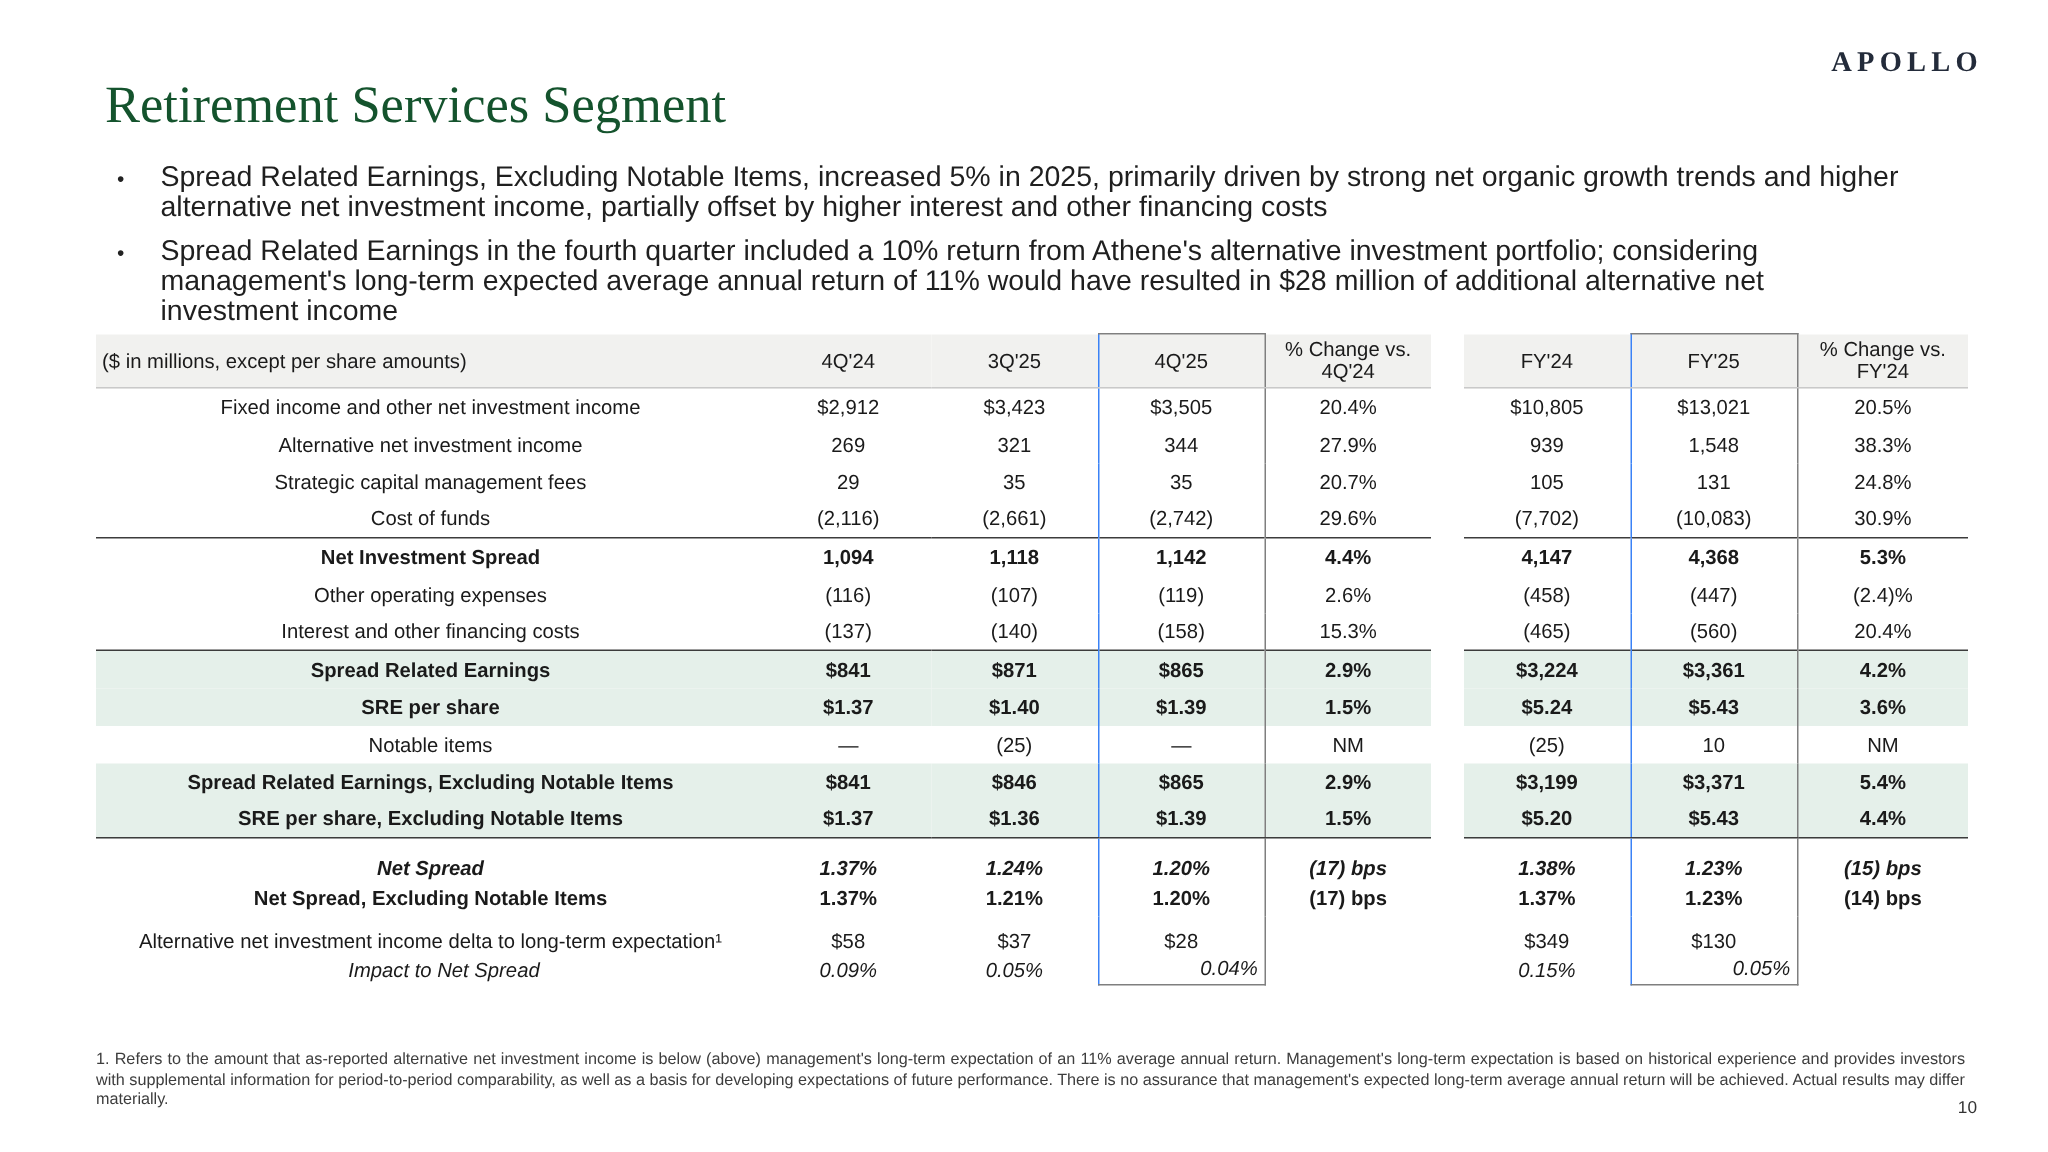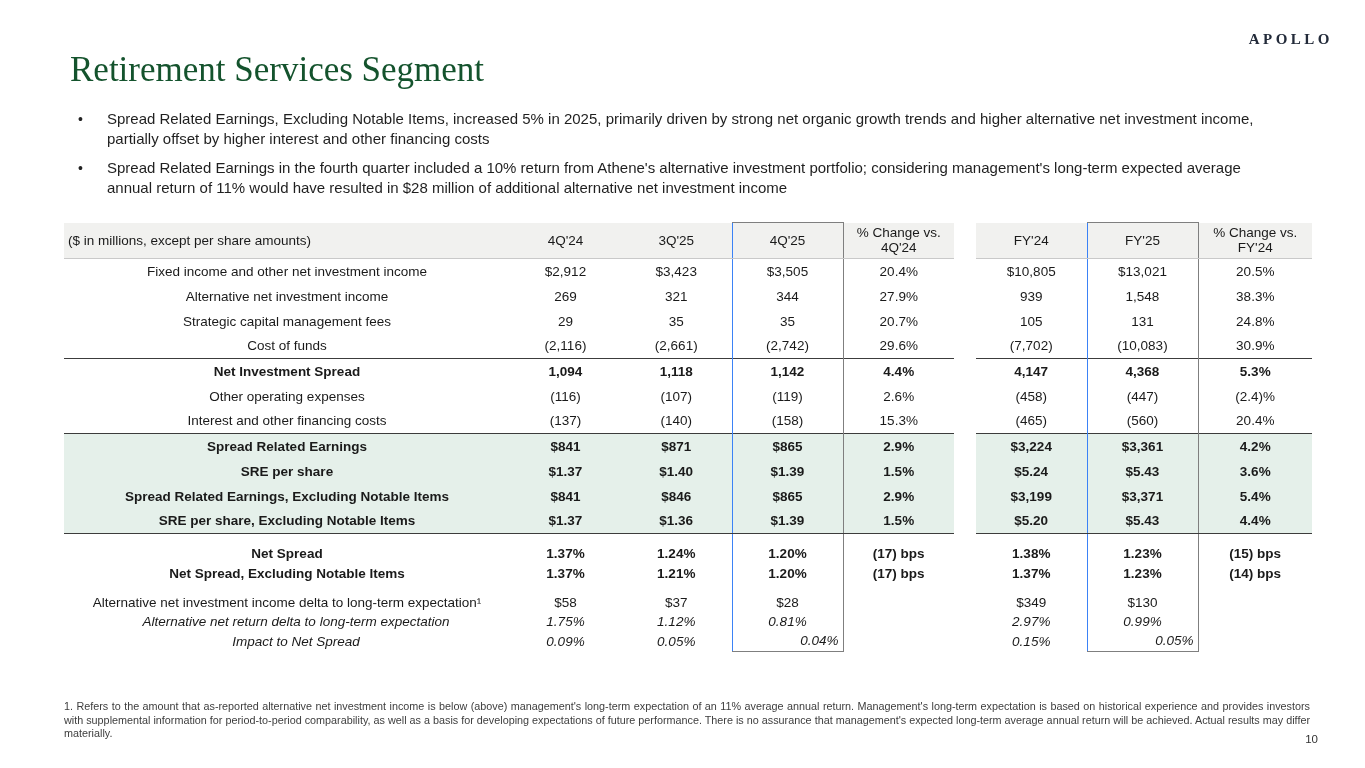--- a/index.html
+++ b/index.html
@@ -8,23 +8,23 @@
   .slide {
     position: relative;
     width: 1365px;
     height: 768px;
     background: #ffffff;
     overflow: hidden;
   }
   .logo {
     position: absolute;
     top: 31px;
-    right: 32px;
+    right: 43px;
     font-family: "Liberation Serif", serif;
-    font-size: 15px;
+    font-size: 19px;
     font-weight: 600;
     letter-spacing: 3.5px;
     color: #232b3a;
   }
   .title {
     position: absolute;
     top: 50px;
     left: 70px;
     font-family: "Liberation Serif", serif;
     font-size: 35px;
@@ -39,21 +39,21 @@
   }
   .bullet-row { display: flex; margin-bottom: 9px; }
   .bullet-marker {
     width: 29px;
     flex: 0 0 29px;
     font-size: 14px;
     line-height: 20px;
     color: #222222;
   }
   .bullet-text {
-    font-size: 15px;
+    font-size: 19px;
     line-height: 20px;
     color: #1f1f1f;
   }
   table.fin {
     position: absolute;
     top: 222px;
     left: 64px;
     border-collapse: collapse;
     table-layout: fixed;
     width: 1248px;
@@ -81,21 +81,21 @@
   .boxed { border-left: 1px solid #3b82f6; border-right: 1px solid #7f7f7f; }
   thead .boxed { border-top: 1px solid #7f7f7f; }
   tr:last-child td.boxed { border-bottom: 1px solid #7f7f7f; text-align: right; }
   tr.bold td { font-weight: bold; }
   tr.highlight td { background: #e5f0ea; }
   tr.highlight td.gap-col { background: #ffffff; }
   tr.line-above td { border-top: 1.5px solid #3c3c3c; }
   tr.line-above td.gap-col { border-top: none; }
   tr.line-below td { border-bottom: 1.5px solid #3c3c3c; }
   tr.line-below td.gap-col { border-bottom: none; }
-  tr.gap-above td { padding-top: 12px; }
+  tr.gap-above td { padding-top: 12px; font-style: italic; }
   tr.gap-above-sm td { padding-top: 8px; }
   tr.italic td { font-style: italic; height: 20px; }
   tr.italic td.label { padding-left: 22px; }
   .footnote {
     position: absolute;
     top: 700px;
     left: 64px;
     width: 1246px;
     font-size: 10.8px;
     line-height: 13.5px;
@@ -248,20 +248,31 @@
       <td class="label">SRE per share</td>
       <td class="val">$1.37</td>
       <td class="val">$1.40</td>
       <td class="val boxed">$1.39</td>
       <td class="val">1.5%</td>
       <td class="gap-col"></td>
       <td class="val">$5.24</td>
       <td class="val boxed">$5.43</td>
       <td class="val">3.6%</td>
     </tr>
+        <tr>
+      <td class="label">Notable items</td>
+      <td class="val">—</td>
+      <td class="val">(25)</td>
+      <td class="val boxed">—</td>
+      <td class="val">NM</td>
+      <td class="gap-col"></td>
+      <td class="val">(25)</td>
+      <td class="val boxed">10</td>
+      <td class="val">NM</td>
+    </tr>
         <tr class="bold highlight">
       <td class="label">Spread Related Earnings, Excluding Notable Items</td>
       <td class="val">$841</td>
       <td class="val">$846</td>
       <td class="val boxed">$865</td>
       <td class="val">2.9%</td>
       <td class="gap-col"></td>
       <td class="val">$3,199</td>
       <td class="val boxed">$3,371</td>
       <td class="val">5.4%</td>
@@ -304,31 +315,20 @@
       <td class="val">$58</td>
       <td class="val">$37</td>
       <td class="val boxed">$28</td>
       <td class="val"></td>
       <td class="gap-col"></td>
       <td class="val">$349</td>
       <td class="val boxed">$130</td>
       <td class="val"></td>
     </tr>
         <tr class="italic">
-      <td class="label">Alternative net return delta to long-term expectation</td>
-      <td class="val">1.75%</td>
-      <td class="val">1.12%</td>
-      <td class="val boxed">0.81%</td>
-      <td class="val"></td>
-      <td class="gap-col"></td>
-      <td class="val">2.97%</td>
-      <td class="val boxed">0.99%</td>
-      <td class="val"></td>
-    </tr>
-        <tr class="italic">
       <td class="label">Impact to Net Spread</td>
       <td class="val">0.09%</td>
       <td class="val">0.05%</td>
       <td class="val boxed">0.04%</td>
       <td class="val"></td>
       <td class="gap-col"></td>
       <td class="val">0.15%</td>
       <td class="val boxed">0.05%</td>
       <td class="val"></td>
     </tr>

